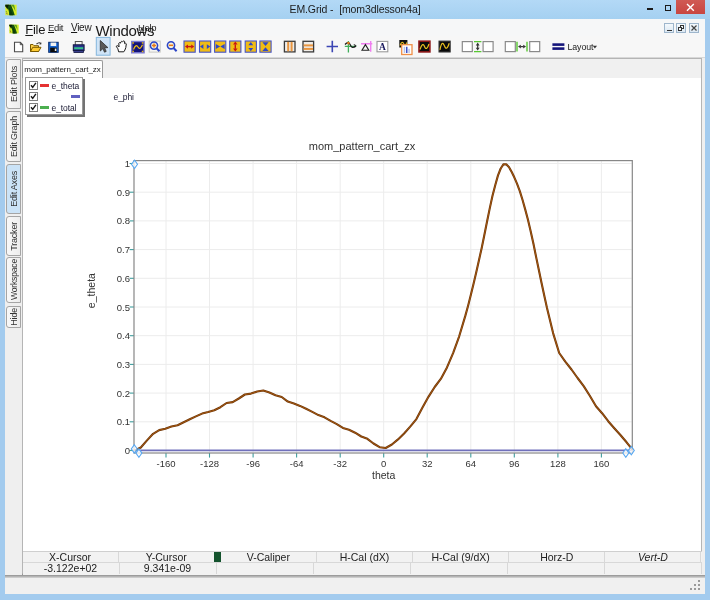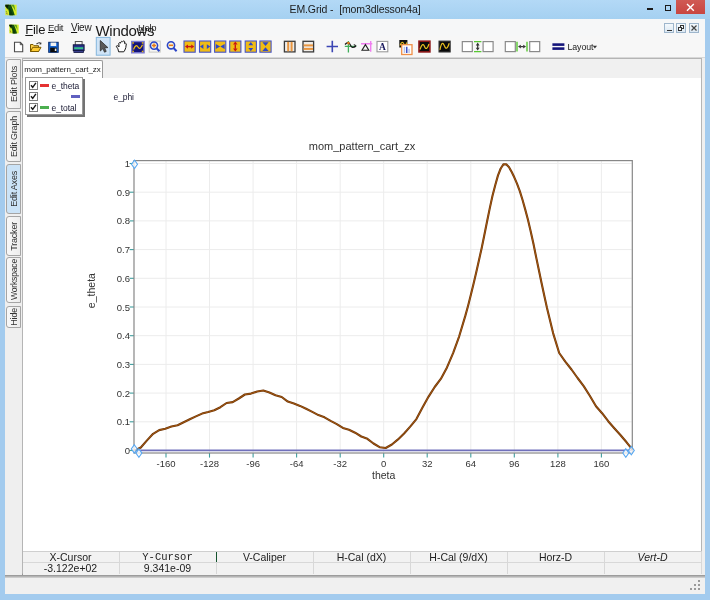--- a/index.html
+++ b/index.html
@@ -156,21 +156,21 @@
 
     <div style="position:absolute;left:16.5px;top:0;width:680px;height:517px;background:#f0f0f0;border:1px solid #b5b5b5;border-bottom:2.5px solid #8e8e8e;box-sizing:border-box;">
 
       <div style="position:absolute;left:0;top:0;width:678px;height:19px;background:#f0f0f0;"></div>
       <div style="position:absolute;left:-0.5px;top:1px;width:81px;height:18.5px;background:#fff;border:1px solid #9a9a9a;border-bottom:none;border-radius:2px 2px 0 0;box-sizing:border-box;font-size:8px;letter-spacing:-0.05px;color:#222;text-align:center;line-height:17px;">mom_pattern_cart_zx</div>
 
       <div style="position:absolute;left:0;top:19.5px;width:678px;height:474px;background:#fff;"></div>
       <div style="position:absolute;left:0px;top:492px;width:679px;height:23px;border-top:1px solid #cfcfcf;font-size:10.5px;color:#222;background:#f2f2f2;">
 <div style="display:flex;height:9.5px;border-bottom:1px solid #d8d8d8;padding-top:0.5px;">
             <div style="flex:1;border-right:1px solid #d8d8d8;display:flex;align-items:center;justify-content:center;">X-Cursor</div>
-            <div style="flex:1;border-right:1px solid #14532d;display:flex;align-items:center;justify-content:center;font-family:Liberation Mono, monospace;">Y-Cursor</div>
+            <div style="flex:1;border-right:7px solid #14532d;display:flex;align-items:center;justify-content:center;">Y-Cursor</div>
             <div style="flex:1;border-right:1px solid #d8d8d8;display:flex;align-items:center;justify-content:center;">V-Caliper</div>
             <div style="flex:1;border-right:1px solid #d8d8d8;display:flex;align-items:center;justify-content:center;">H-Cal (dX)</div>
             <div style="flex:1;border-right:1px solid #d8d8d8;display:flex;align-items:center;justify-content:center;">H-Cal (9/dX)</div>
             <div style="flex:1;border-right:1px solid #d8d8d8;display:flex;align-items:center;justify-content:center;">Horz-D</div>
             <div style="flex:1;border-right:1px solid #d8d8d8;display:flex;align-items:center;justify-content:center;font-style:italic;">Vert-D</div>
           </div>
 <div style="display:flex;height:11.5px;">
             <div style="flex:1;border-right:1px solid #d8d8d8;display:flex;align-items:center;justify-content:center;text-align:center;">-3.122e+02</div>
             <div style="flex:1;border-right:1px solid #d8d8d8;display:flex;align-items:center;justify-content:center;">9.341e-09</div>
             <div style="flex:1;border-right:1px solid #d8d8d8;display:flex;align-items:center;justify-content:center;"></div>

